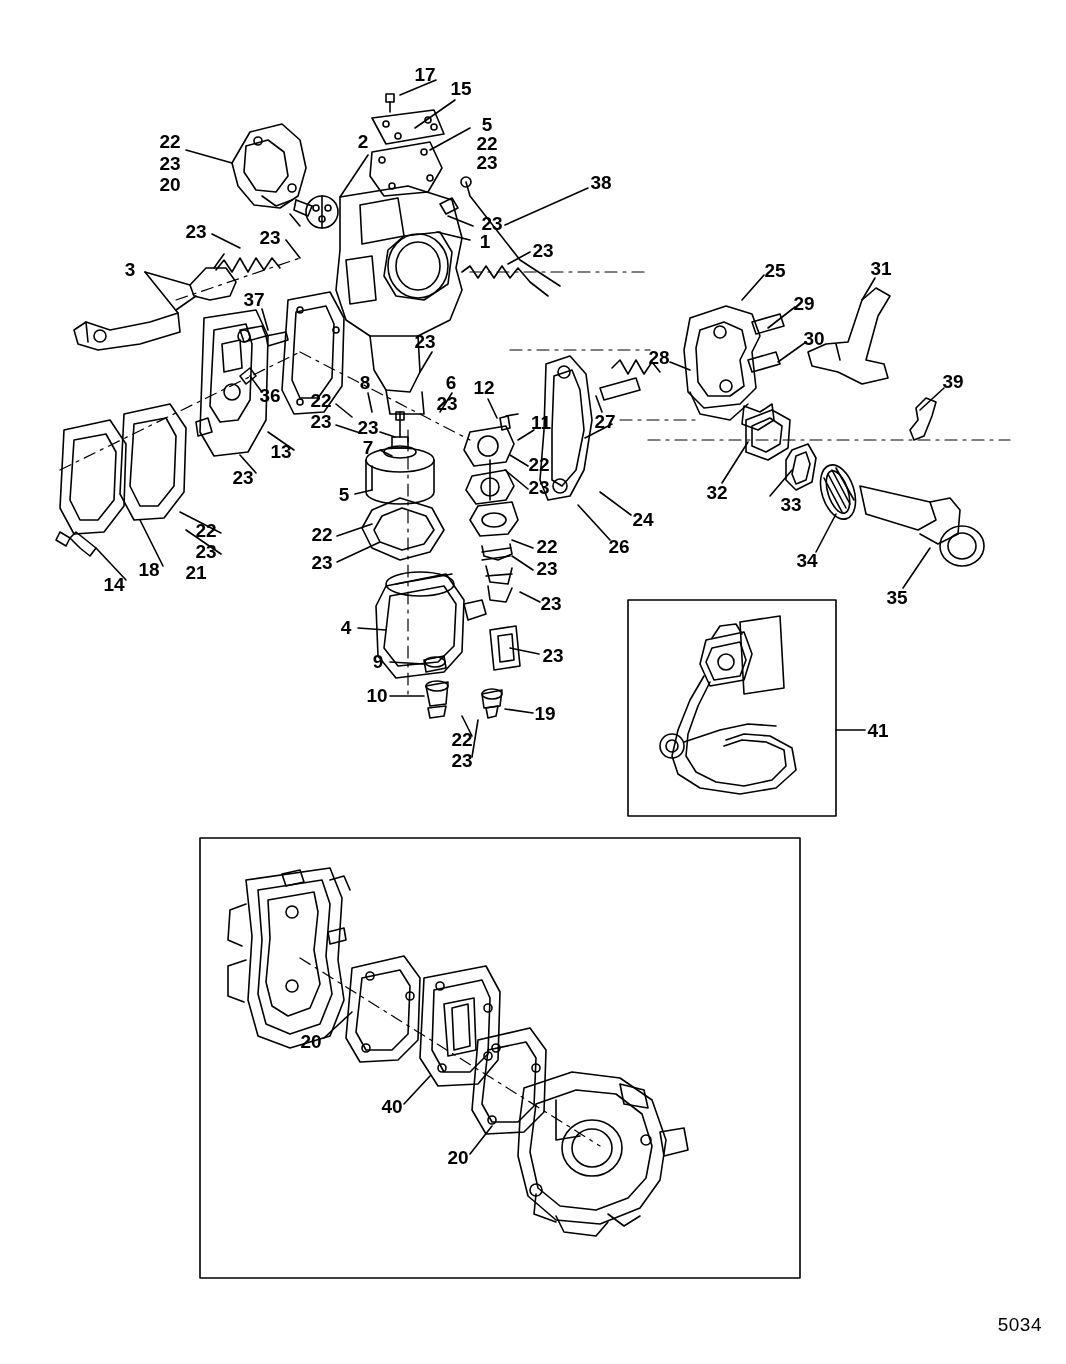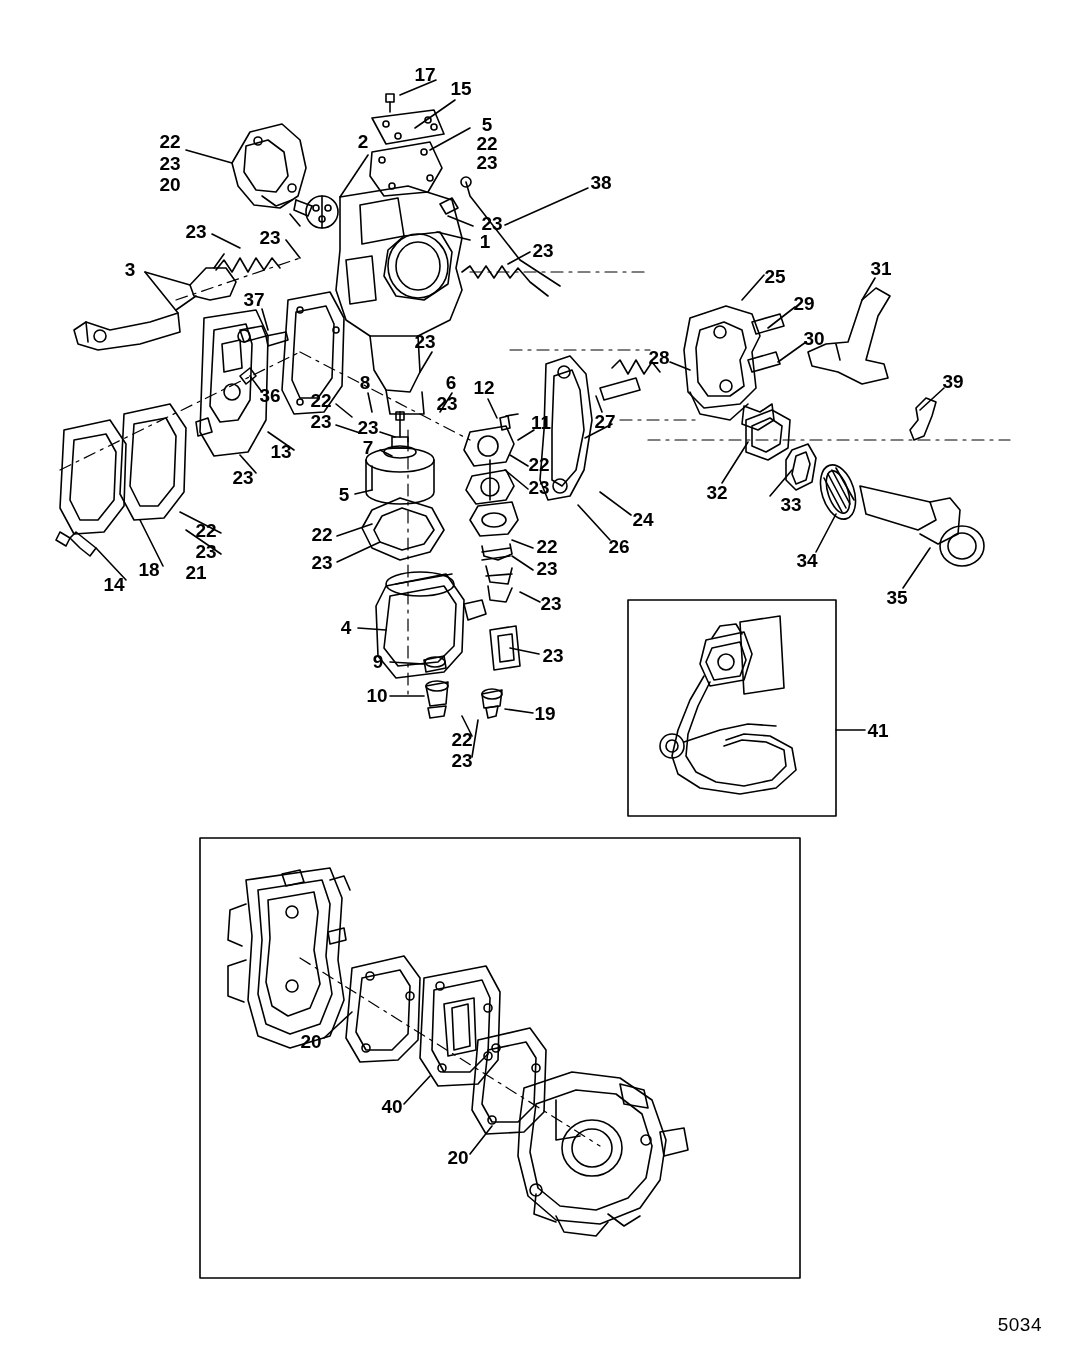--- a/index.html
+++ b/index.html
@@ -360,21 +360,21 @@
   <div class="callout" style="left:170px; top:184px;">20</div>
   <div class="callout" style="left:363px; top:141px;">2</div>
   <div class="callout" style="left:601px; top:182px;">38</div>
   <div class="callout" style="left:492px; top:223px;">23</div>
   <div class="callout" style="left:485px; top:241px;">1</div>
   <div class="callout" style="left:196px; top:231px;">23</div>
   <div class="callout" style="left:270px; top:237px;">23</div>
   <div class="callout" style="left:543px; top:250px;">23</div>
   <div class="callout" style="left:130px; top:269px;">3</div>
   <div class="callout" style="left:254px; top:299px;">37</div>
-  <div class="callout" style="left:775px; top:276px;text-align:right;">25</div>
+  <div class="callout" style="left:775px; top:270px;text-align:right;">25</div>
   <div class="callout" style="left:881px; top:268px;">31</div>
   <div class="callout" style="left:804px; top:303px;">29</div>
   <div class="callout" style="left:814px; top:338px;">30</div>
   <div class="callout" style="left:659px; top:357px;">28</div>
   <div class="callout" style="left:425px; top:341px;">23</div>
   <div class="callout" style="left:270px; top:395px;">36</div>
   <div class="callout" style="left:365px; top:382px;">8</div>
   <div class="callout" style="left:451px; top:382px;">6</div>
   <div class="callout" style="left:484px; top:387px;">12</div>
   <div class="callout" style="left:447px; top:403px;">23</div>

